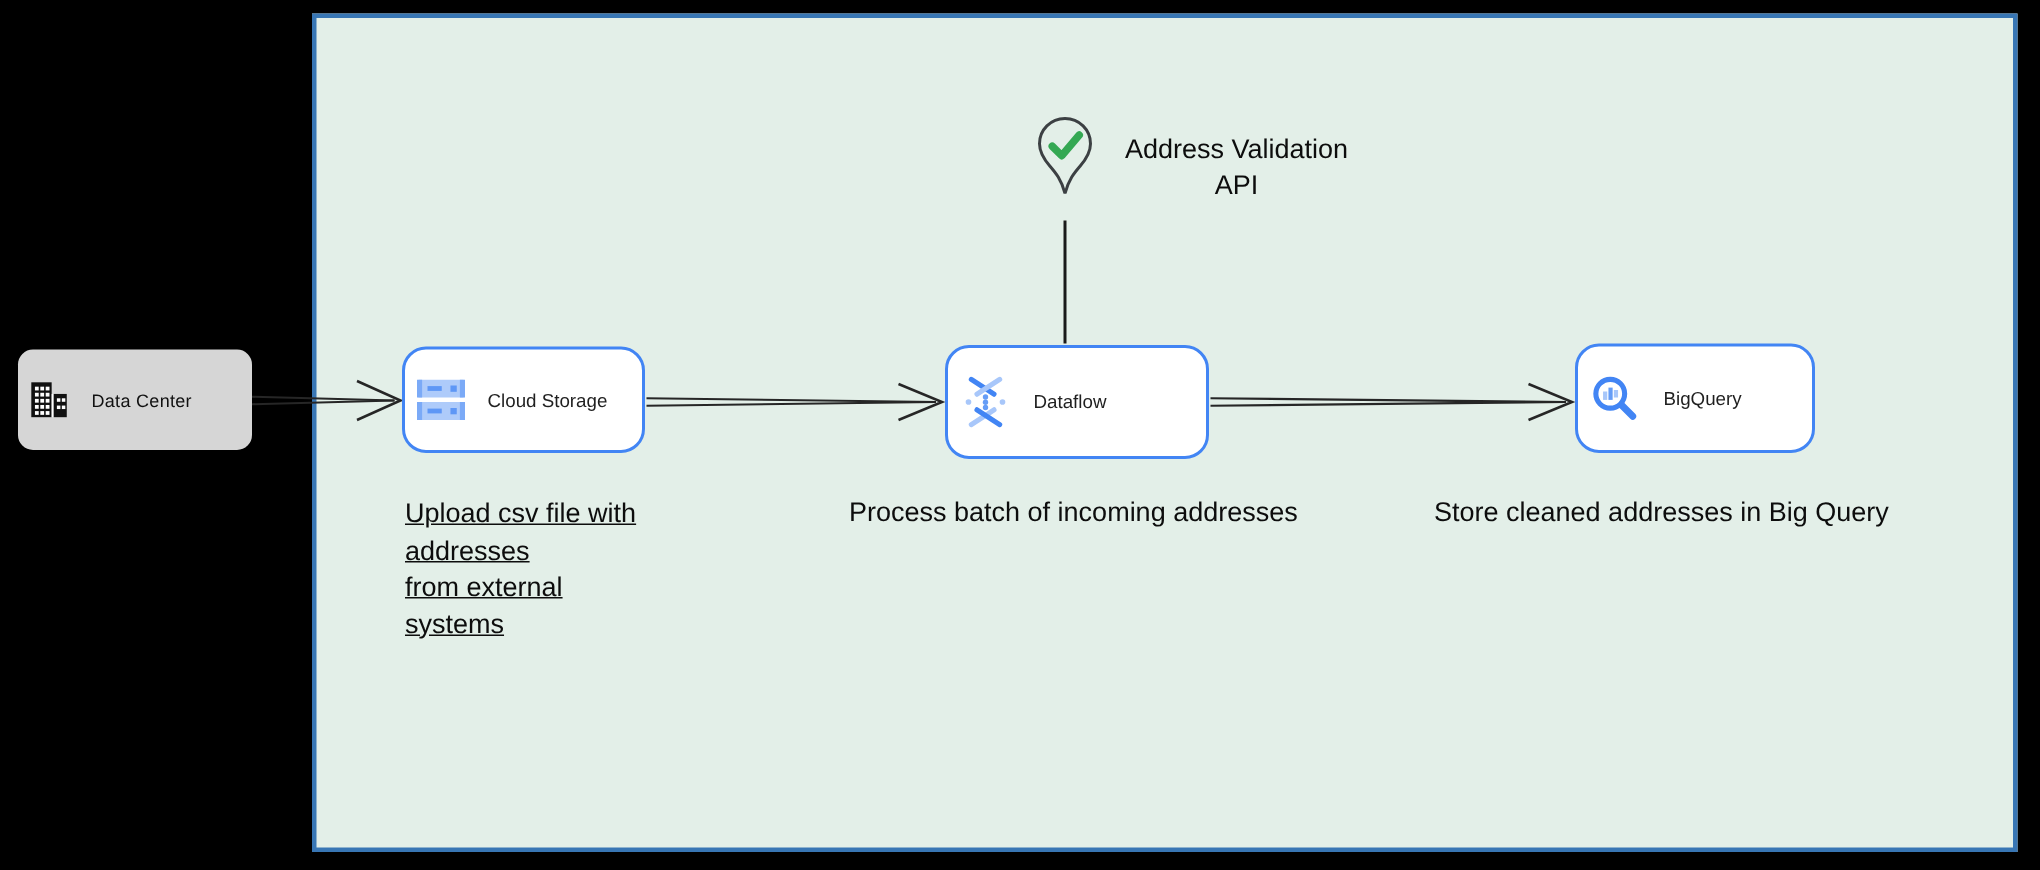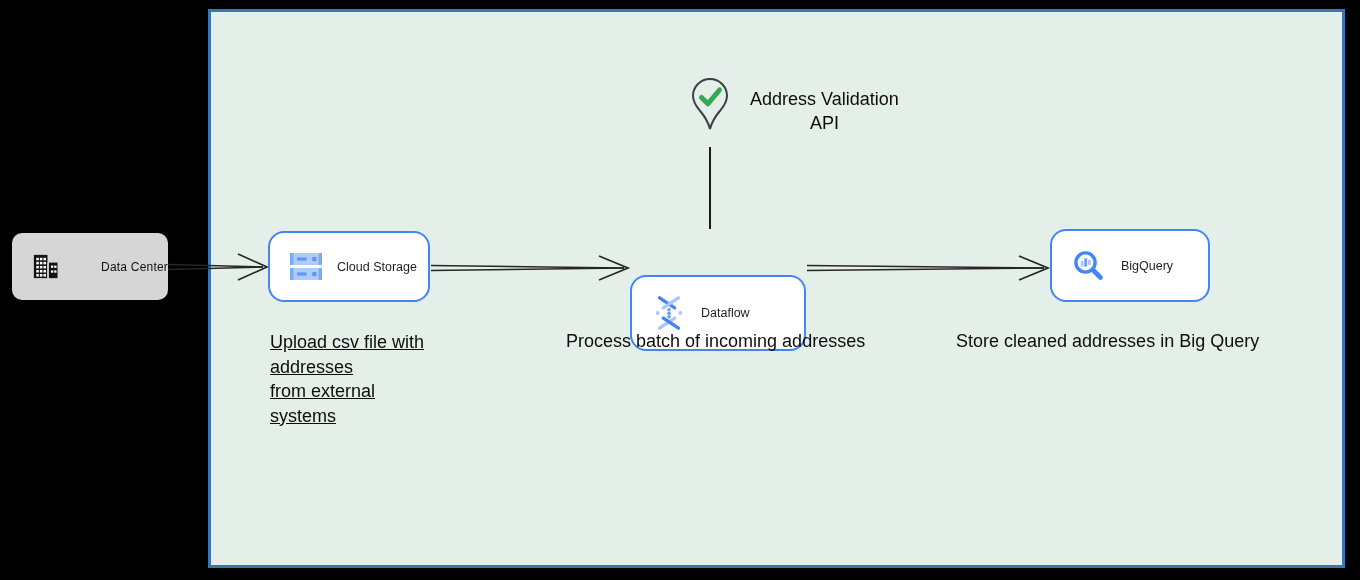--- a/index.html
+++ b/index.html
@@ -13,34 +13,33 @@
     position:absolute;left:208px;top:9px;width:1137px;height:559px;
     box-sizing:border-box;
     background:#e3efe8;
     border:3px solid #3876b4;
     z-index:1;
   }
   .overlay{position:absolute;left:0;top:0;width:1360px;height:580px;z-index:2;pointer-events:none;}
   .ext-node{
     position:absolute;left:12px;top:233px;width:156px;height:67px;
     background:#d6d6d6;border-radius:10px;
-    display:flex;align-items:center;gap:26px;padding-left:18px;box-sizing:border-box;
+    display:flex;align-items:center;gap:13px;padding-left:5px;box-sizing:border-box;
     z-index:3;
-    justify-content:space-between;
   }
   .ext-node .lbl{font-size:12px;color:#111;letter-spacing:.2px;}
   .gnode{
     position:absolute;box-sizing:border-box;
     background:#ffffff;border:2px solid #4285f4;border-radius:16px;
-    display:flex;align-items:center;gap:15px;padding-left:20px;
+    display:flex;align-items:center;gap:15px;padding-left:8px;
     z-index:3;
   }
   .gnode .lbl{font-size:12.5px;color:#1f1f1f;}
   #node-cloud-storage{left:268px;top:231px;width:162px;height:71px;}
-  #node-dataflow{left:630px;top:230px;width:176px;height:76px;margin-top:45px;}
+  #node-dataflow{left:630px;top:230px;width:176px;height:76px;}
   #node-bigquery{left:1050px;top:229px;width:160px;height:73px;}
   .note{
     position:absolute;z-index:3;
     font-size:18px;line-height:24.5px;color:#0d0d0d;
     white-space:pre-line;
   }
   #note-upload{left:270px;top:330px;width:230px;text-decoration:underline;}
   #note-process{left:566px;top:329px;width:360px;}
   #note-store{left:956px;top:329px;width:360px;}
   .api-label{

